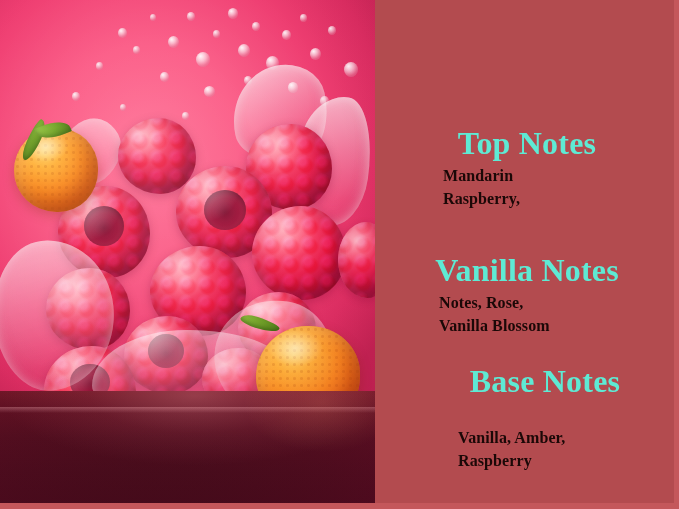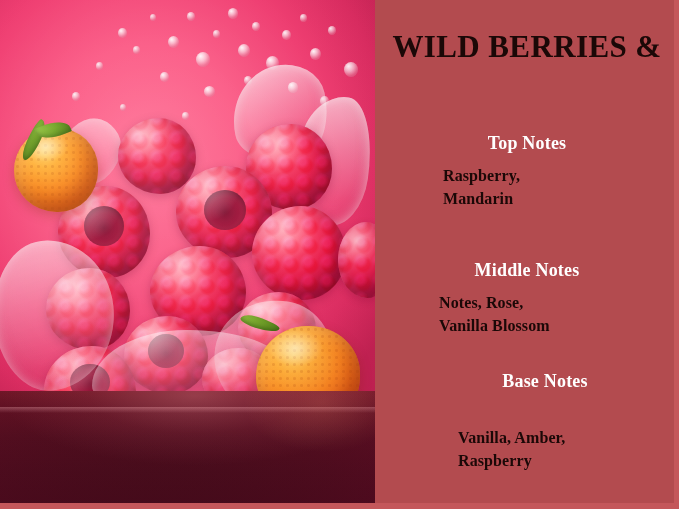--- a/index.html
+++ b/index.html
@@ -230,23 +230,23 @@
 
   .section {
     position: absolute;
     left: 0;
     width: 304px;
   }
   .section-heading {
     text-align: center;
     font-family: "Liberation Serif", serif;
     font-weight: bold;
-    font-size: 18px;
+    font-size: 32px;
     line-height: 30px;
-    color: #ffffff;
+    color: #5eead4;
     letter-spacing: 0.2px;
   }
   .section-body {
     margin-top: 6px;
     padding-left: 68px;
     padding-right: 14px;
     text-align: left;
     font-family: "Liberation Serif", serif;
     font-weight: bold;
     font-size: 16px;
@@ -341,33 +341,33 @@
     <div class="tabletop-hi"></div>
     <div class="tabletop-sheen"></div>
 
     <div class="photo-bg-vignette"></div>
   </div>
 
   <div class="panel">
     <div class="panel-inner">
 
       <div class="title">
-        <span>WILD BERRIES &amp;</span><br>
+        <br>
       </div>
 
       <div class="section" id="sec-top">
         <div class="section-heading">Top Notes</div>
         <div class="section-body">
+          <span class="bodyline">Mandarin</span>
           <span class="bodyline">Raspberry,</span>
-          <span class="bodyline">Mandarin</span>
         </div>
       </div>
 
       <div class="section" id="sec-middle">
-        <div class="section-heading">Middle Notes</div>
+        <div class="section-heading">Vanilla Notes</div>
         <div class="section-body" style="padding-left:64px;">
           <span class="bodyline">Notes, Rose,</span>
           <span class="bodyline">Vanilla Blossom</span>
         </div>
       </div>
 
       <div class="section" id="sec-base">
         <div class="section-heading">Base Notes</div>
         <div class="section-body" style="margin-top:30px;padding-left:65px;">
           <span class="bodyline">Vanilla, Amber,</span>

